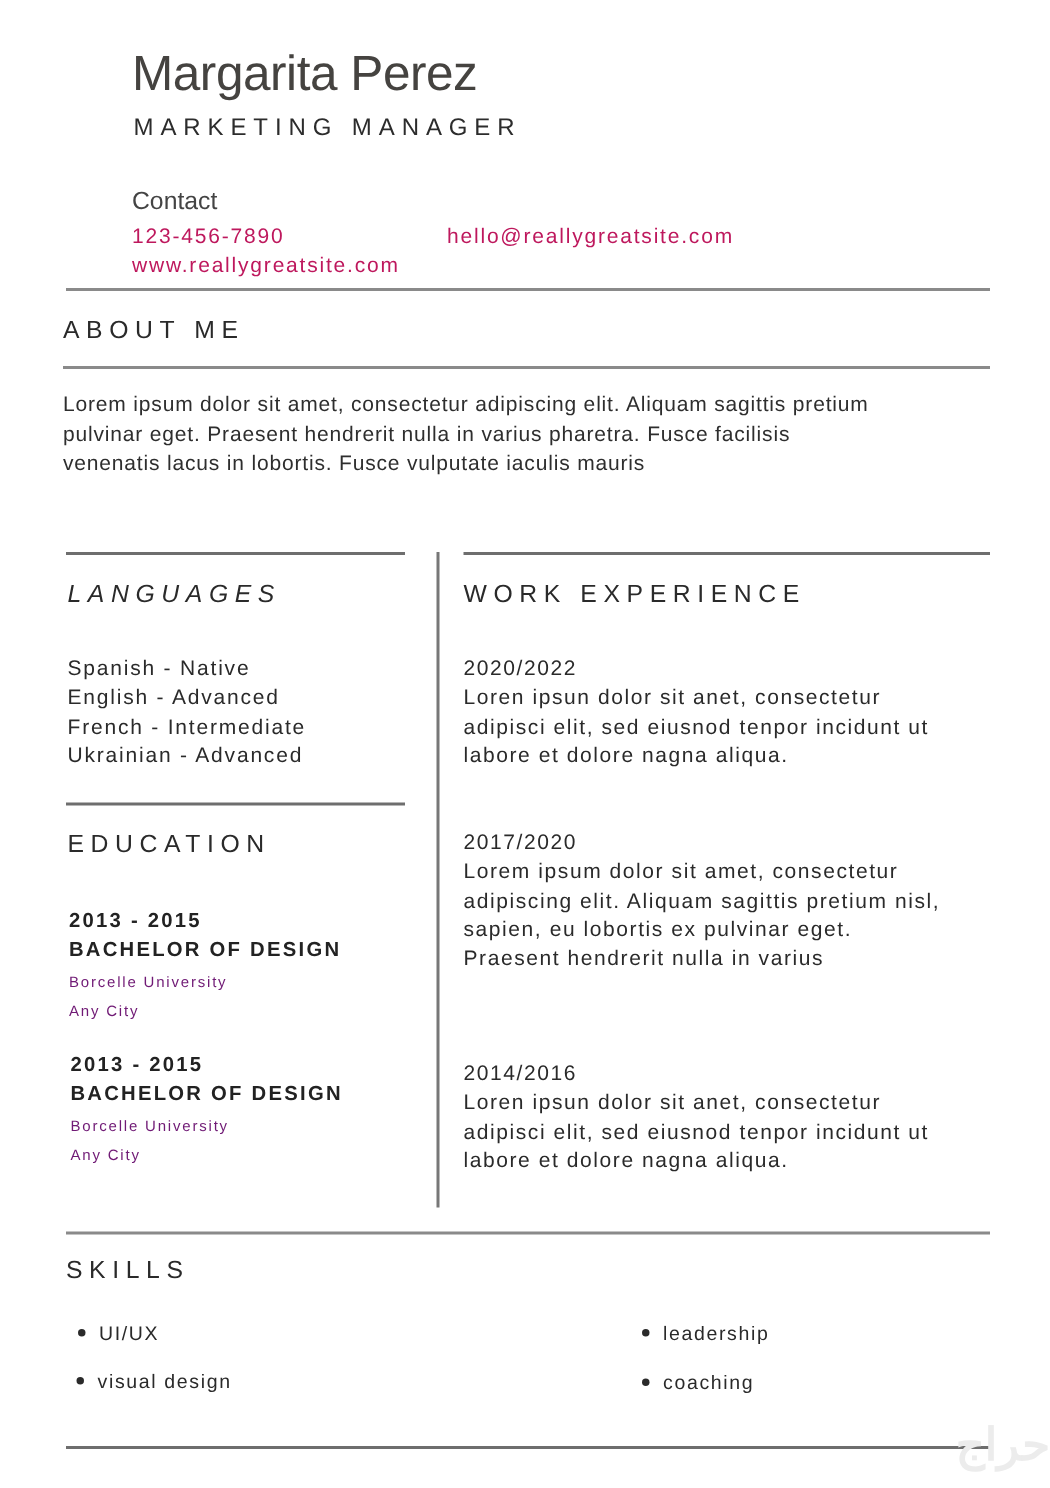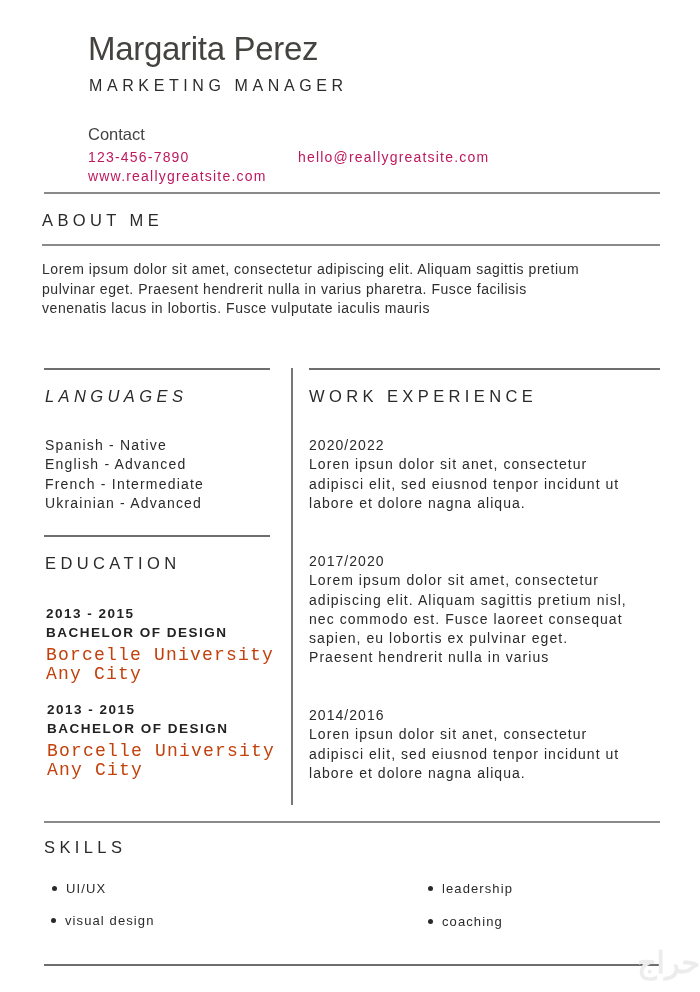--- a/index.html
+++ b/index.html
@@ -10,21 +10,21 @@
   .role { left: 89px; top: 77px; font-size: 16px; letter-spacing: 4.6px; color: #2c2c2c; white-space: nowrap; }
   .contact-label { left: 88px; top: 125px; font-size: 16.5px; color: #444; }
   .contact-text { font-size: 14px; letter-spacing: 1.2px; color: #be185d; white-space: nowrap; }
   .rule { background: #8a8a8a; height: 2px; }
   .rule-dark { background: #6e6e6e; height: 1.5px; }
   .sec-title { font-size: 16.5px; letter-spacing: 4.4px; color: #2a2a2a; white-space: nowrap; }
   .center { text-align: left; }
   .about-text { left: 42px; top: 260px; width: 620px; font-size: 14px; line-height: 19.5px; letter-spacing: 0.55px; color: #2e2e2e; }
   .list-line { font-size: 14px; line-height: 19.3px; letter-spacing: 1.2px; color: #2a2a2a; white-space: nowrap; }
   .edu-bold { font-size: 13.5px; font-weight: bold; letter-spacing: 1.5px; color: #222; line-height: 19px; white-space: nowrap; }
-  .edu-line { font-size: 18px; letter-spacing: 1.2px; line-height: 19.3px; color: #c2410c; white-space: nowrap; font-family: Liberation Mono, monospace; }
+  .edu-line { font-size: 10px; letter-spacing: 1.2px; line-height: 19.3px; color: #701a75; white-space: nowrap; }
   .work-block { font-size: 14px; line-height: 19.3px; letter-spacing: 1.05px; color: #2a2a2a; width: 350px; }
   .vline { background: #777; width: 2px; }
   .skill { font-size: 13px; letter-spacing: 1.1px; color: #2a2a2a; white-space: nowrap; }
   .bullet { display: inline-block; width: 5px; height: 5px; border-radius: 50%; background: #2a2a2a; vertical-align: middle; margin-right: 9px; position: relative; top: -1px; }
   .watermark { right: 0px; top: 945px; font-size: 30px; color: #ececec; font-weight: bold; letter-spacing: 2px; white-space: nowrap; }
 </style>
 </head>
 <body>
 
 <div class="abs name">Margarita Perez</div>
@@ -77,21 +77,20 @@
   <div>2020/2022</div>
   <div>Loren ipsun dolor sit anet, consectetur</div>
   <div>adipisci elit, sed eiusnod tenpor incidunt ut</div>
   <div>labore et dolore nagna aliqua.</div>
 </div>
 
 <div class="abs work-block" style="left:309px; top:552px;">
   <div>2017/2020</div>
   <div>Lorem ipsum dolor sit amet, consectetur</div>
   <div>adipiscing elit. Aliquam sagittis pretium nisl,</div>
-  <div>nec commodo est. Fusce laoreet consequat</div>
   <div>sapien, eu lobortis ex pulvinar eget.</div>
   <div>Praesent hendrerit nulla in varius</div>
 </div>
 
 <div class="abs work-block" style="left:309px; top:706px;">
   <div>2014/2016</div>
   <div>Loren ipsun dolor sit anet, consectetur</div>
   <div>adipisci elit, sed eiusnod tenpor incidunt ut</div>
   <div>labore et dolore nagna aliqua.</div>
 </div>

